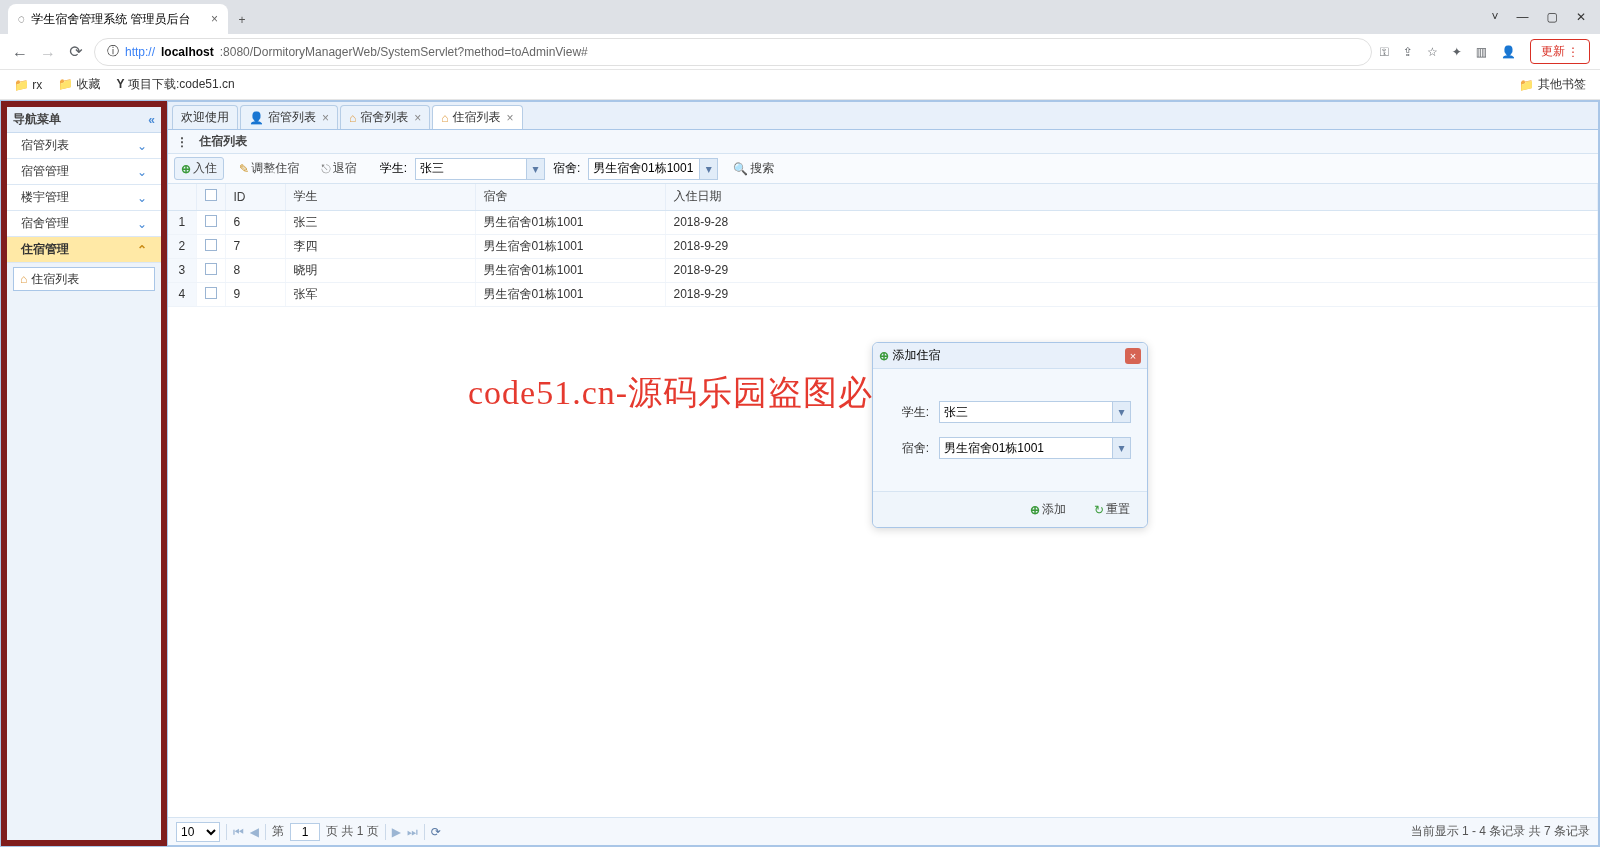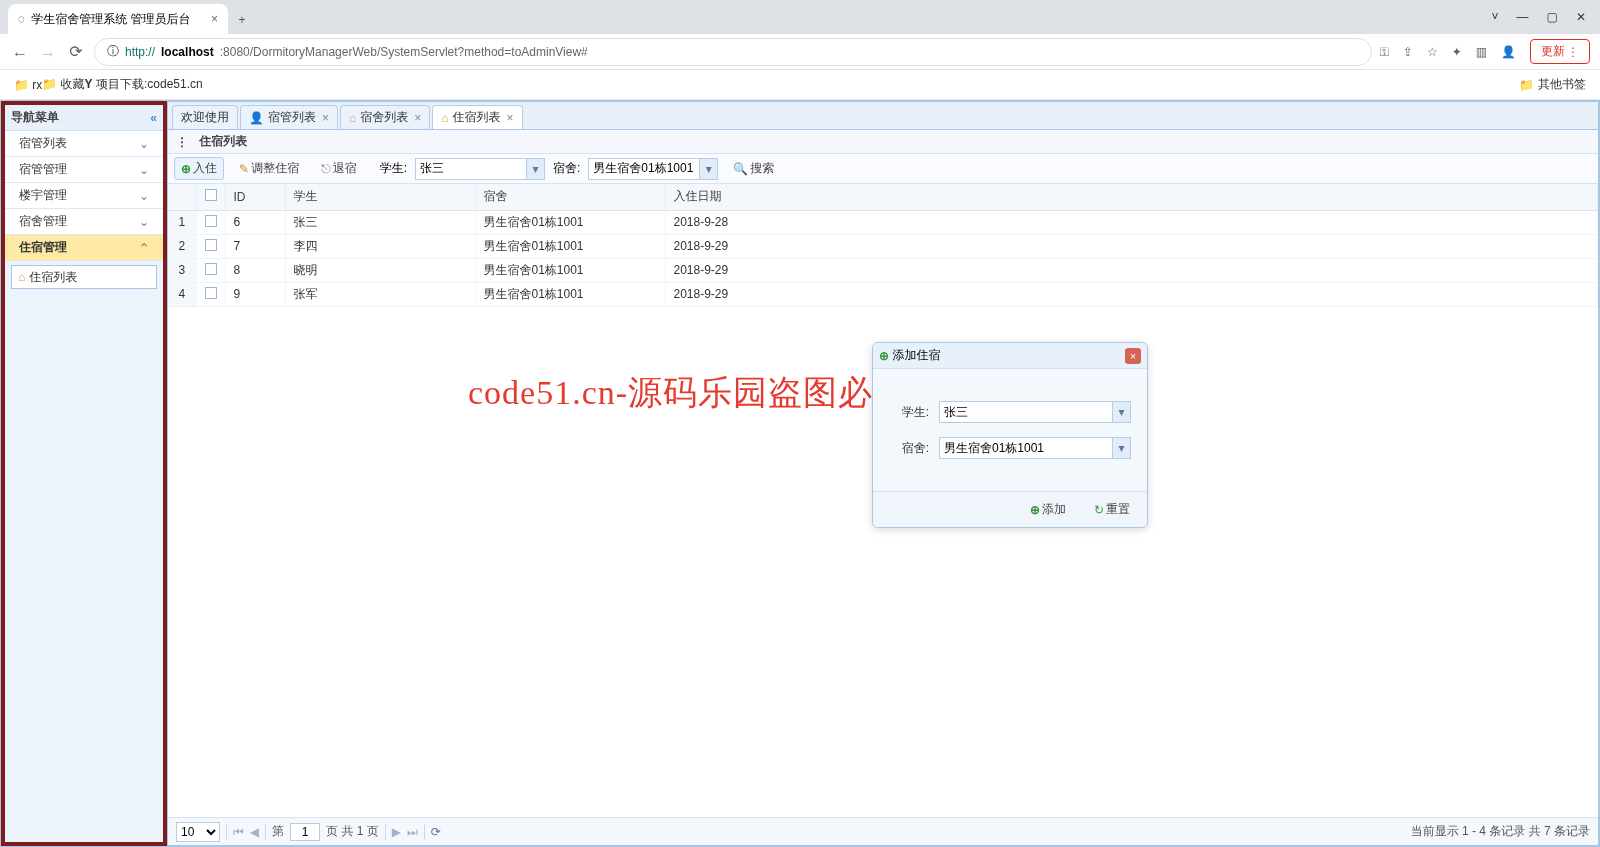--- a/index.html
+++ b/index.html
@@ -9,30 +9,30 @@
 .tab{background:#fff;height:30px;width:220px;display:flex;align-items:center;padding:0 10px;border-radius:8px 8px 0 0;gap:6px}
 .tab-close{margin-left:auto;color:#666}
 .newtab{width:28px;height:28px;display:flex;align-items:center;justify-content:center;color:#555}
 .win-controls{margin-left:auto;display:flex;gap:18px;padding-right:14px;align-items:center;height:100%;color:#333}
 .addrbar{height:36px;background:#fff;display:flex;align-items:center;padding:0 10px;gap:8px;border-bottom:1px solid #e5e5e5}
 .addrbar .nav-ico{width:20px;text-align:center;color:#5f6368;font-size:16px}
 .url-box{flex:1;height:28px;border:1px solid #e0e0e0;border-radius:20px;display:flex;align-items:center;padding:0 12px;color:#333;gap:6px}
 .url-box .bold{font-weight:bold;color:#000}
 .addr-right{display:flex;align-items:center;gap:14px;color:#5f6368}
 .update-btn{border:1px solid #d93025;color:#d93025;border-radius:4px;padding:3px 10px;display:flex;align-items:center;gap:2px}
-.bookbar{height:30px;background:#fff;display:flex;align-items:center;padding:0 14px;color:#333;border-bottom:1px solid #e5e5e5}
+.bookbar{height:30px;background:#fff;display:flex;align-items:center;padding:0 14px;gap:16px;color:#333;border-bottom:1px solid #e5e5e5}
 .bookbar .folder{color:#e8a33d}
 .bookbar .other{margin-left:auto;display:flex;align-items:center;gap:4px}
 .app-header{height:26px;background:#7a96b4;color:#fff;display:flex;align-items:center;padding:0 8px}
 .app-header .right{margin-left:auto}
 .app-header .red{color:#e93a2f}
 .app-header .yellow{color:#ffd966}
 .app-header a{color:#fff}
 .app-body{flex:1;display:flex;min-height:0;border:1px solid #a9c6e7}
-.sidebar{width:166px;border:4px solid #7f1d1d;display:flex;flex-direction:column;background:#edf3fa}
+.sidebar{width:166px;border:6px solid #7f1d1d;display:flex;flex-direction:column;background:#edf3fa}
 .side-title{height:26px;background:#e8f0fa;border-bottom:1px solid #c9dbef;display:flex;align-items:center;padding:0 6px;font-weight:bold;color:#444}
 .side-title .collapse{margin-left:auto;color:#4a8bd6}
 .menu-item{height:26px;display:flex;align-items:center;padding:0 14px;border-bottom:1px solid #dbe7f4;color:#333;background:#fff}
 .menu-item .chev{margin-left:auto;color:#4a8bd6}
 .menu-active{background:#ffe9a6;font-weight:bold}
 .menu-active .chev{color:#c98c17}
 .submenu{padding:4px 6px;height:34px}
 .subitem{border:1px solid #a9c6e7;background:#fff;height:24px;display:flex;align-items:center;padding:0 6px;gap:4px;color:#333}
 .content{flex:1;display:flex;flex-direction:column;background:#fff;position:relative;border:1px solid #a9c6e7}
 .tabs-row{height:28px;display:flex;align-items:flex-end;padding:4px 4px 0;background:#e8f0fa;border-bottom:1px solid #a9c6e7;gap:2px}
@@ -89,21 +89,21 @@
       <span>✕</span>
     </div>
   </div>
 
   <div class="addrbar">
     <span class="nav-ico">←</span>
     <span class="nav-ico" style="opacity:.4">→</span>
     <span class="nav-ico">⟳</span>
     <div class="url-box">
       <span>ⓘ</span>
-      <span style="color:#0f766e">http://</span>
+      <span style="color:#3b82f6">http://</span>
         <span class="bold">localhost</span>
         <span style="color:#666">:8080/DormitoryManagerWeb/SystemServlet?method=toAdminView#</span>
     </div>
     <div class="addr-right">
       <span>⚿</span>
       <span>⇪</span>
       <span>☆</span>
       <span>✦</span>
       <span>▥</span>
       <span>👤</span>

